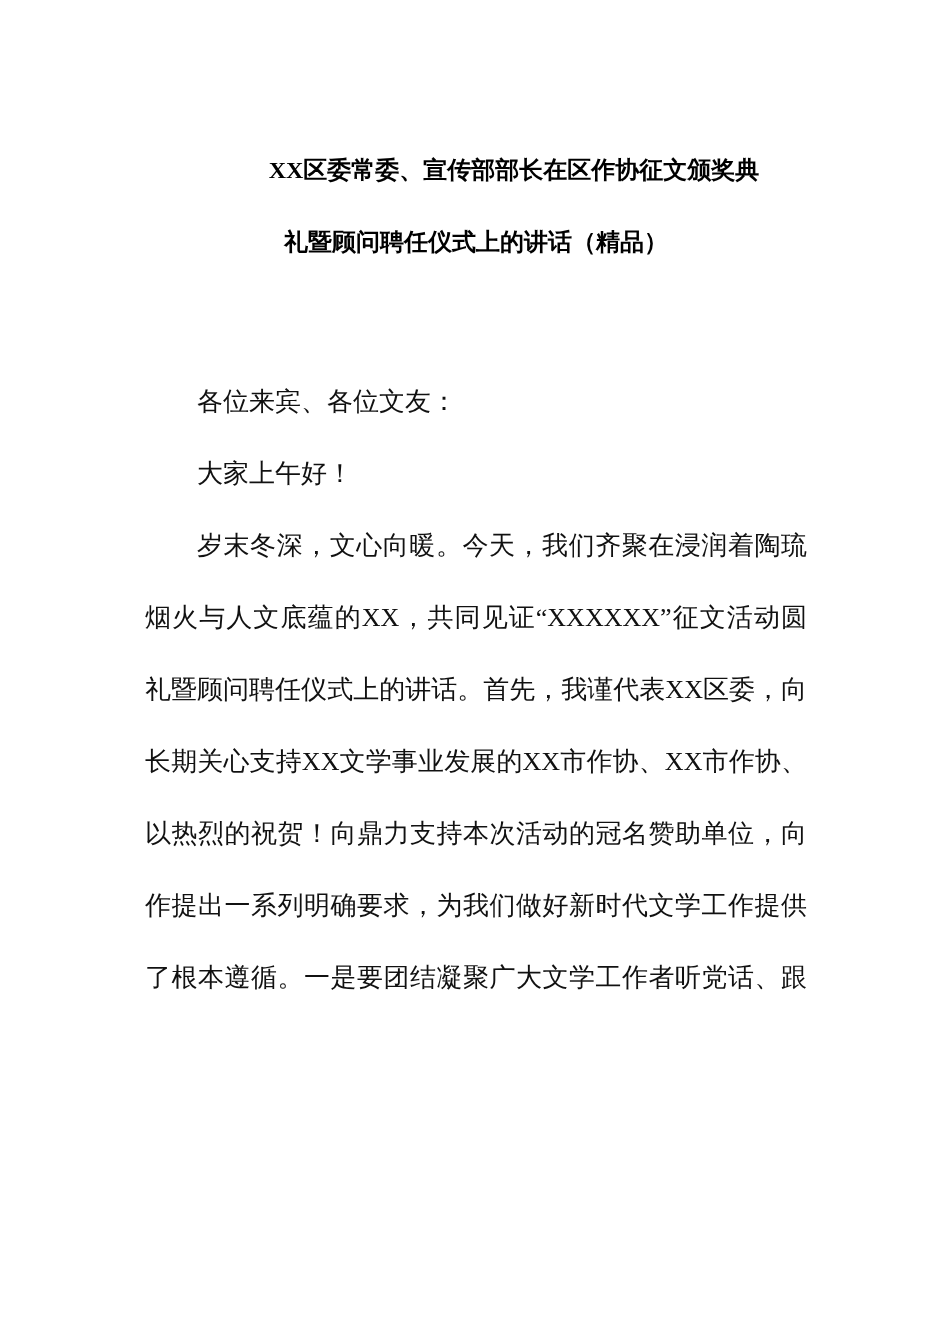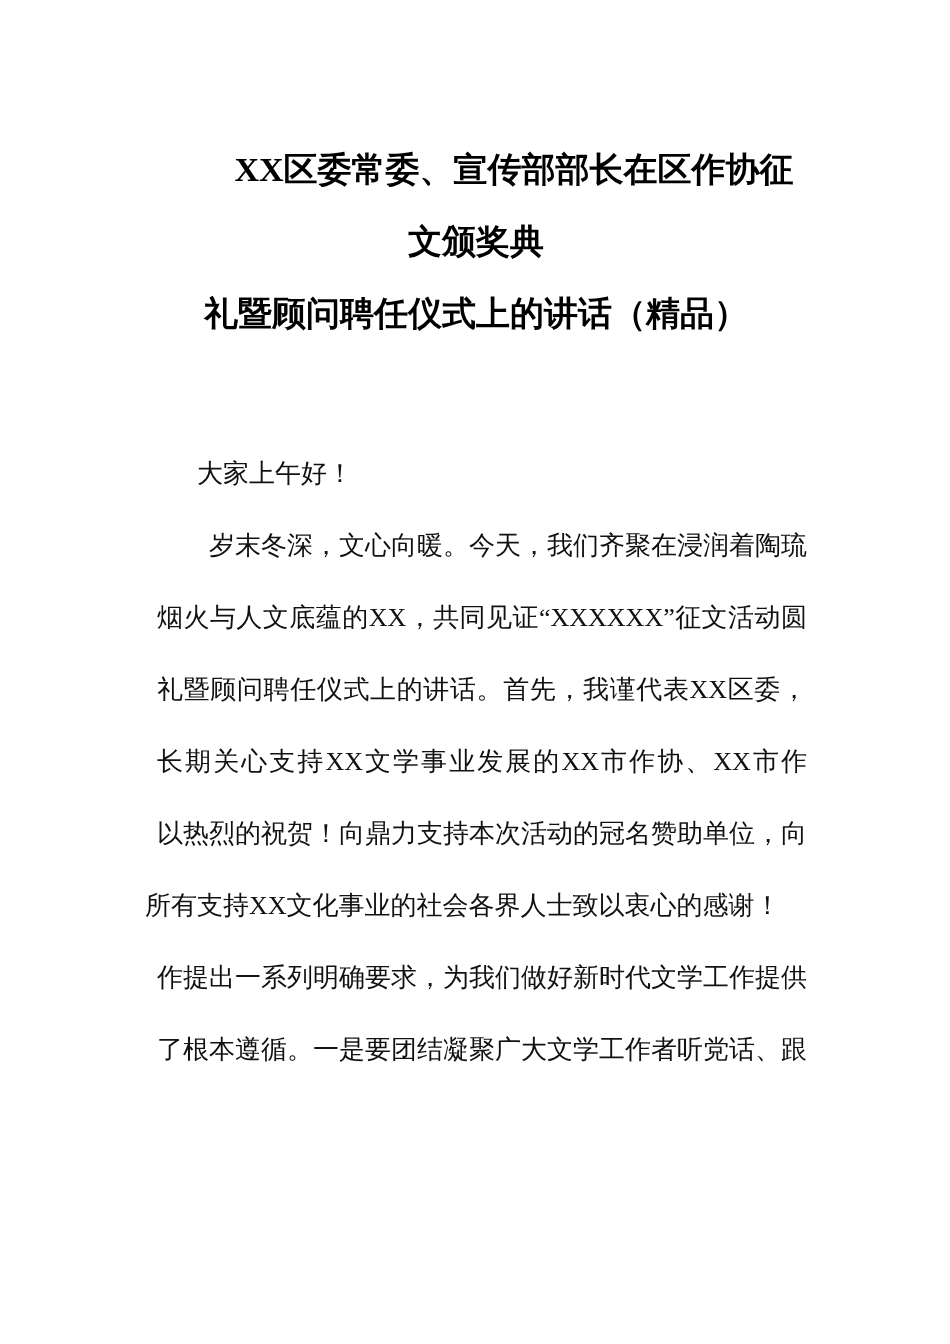--- a/index.html
+++ b/index.html
@@ -9,53 +9,53 @@
     width: 950px;
     height: 1344px;
     background: #ffffff;
     overflow: hidden;
     font-family: "Liberation Serif", serif;
     color: #000000;
   }
   .title-block {
     margin: 134px 0 0 145px;
     width: 662px;
-    font-size: 34px;
+    font-size: 24px;
     font-weight: bold;
     line-height: 72px;
     text-align: center;
     color: #000000;
   }
   .title-line-1 { text-indent: 76px; }
   .body-block {
     margin: 88px 0 0 145px;
     width: 662px;
     font-size: 26px;
     line-height: 72px;
     color: #111111;
   }
   .line { height: 72px; overflow: hidden; }
   .line.indent { text-indent: 52px; }
-  .line.justify { text-align: justify; text-align-last: justify; margin-left: 12px; }
+  .line.justify { text-align: justify; text-align-last: justify; }
 </style>
 </head>
 <body>
 
 <div class="page">
 
   <div class="title-block">
     <div class="title-line-1">XX区委常委、宣传部部长在区作协征文颁奖典</div>
     <div class="title-line-2">礼暨顾问聘任仪式上的讲话（精品）</div>
   </div>
 
   <div class="body-block">
+    <div class="line indent">各位来宾、各位文友：</div>
     <div class="line indent">大家上午好！</div>
     <div class="line indent justify">岁末冬深，文心向暖。今天，我们齐聚在浸润着陶琉</div>
     <div class="line justify">烟火与人文底蕴的XX，共同见证“XXXXXX”征文活动圆满</div>
     <div class="line justify">礼暨顾问聘任仪式上的讲话。首先，我谨代表XX区委，向</div>
     <div class="line justify">长期关心支持XX文学事业发展的XX市作协、XX市作协、</div>
     <div class="line justify">以热烈的祝贺！向鼎力支持本次活动的冠名赞助单位，向</div>
-    <div class="line">所有支持XX文化事业的社会各界人士致以衷心的感谢！</div>
     <div class="line justify">作提出一系列明确要求，为我们做好新时代文学工作提供</div>
     <div class="line justify">了根本遵循。一是要团结凝聚广大文学工作者听党话、跟</div>
   </div>
 
 </div>
 
 </body></html>

